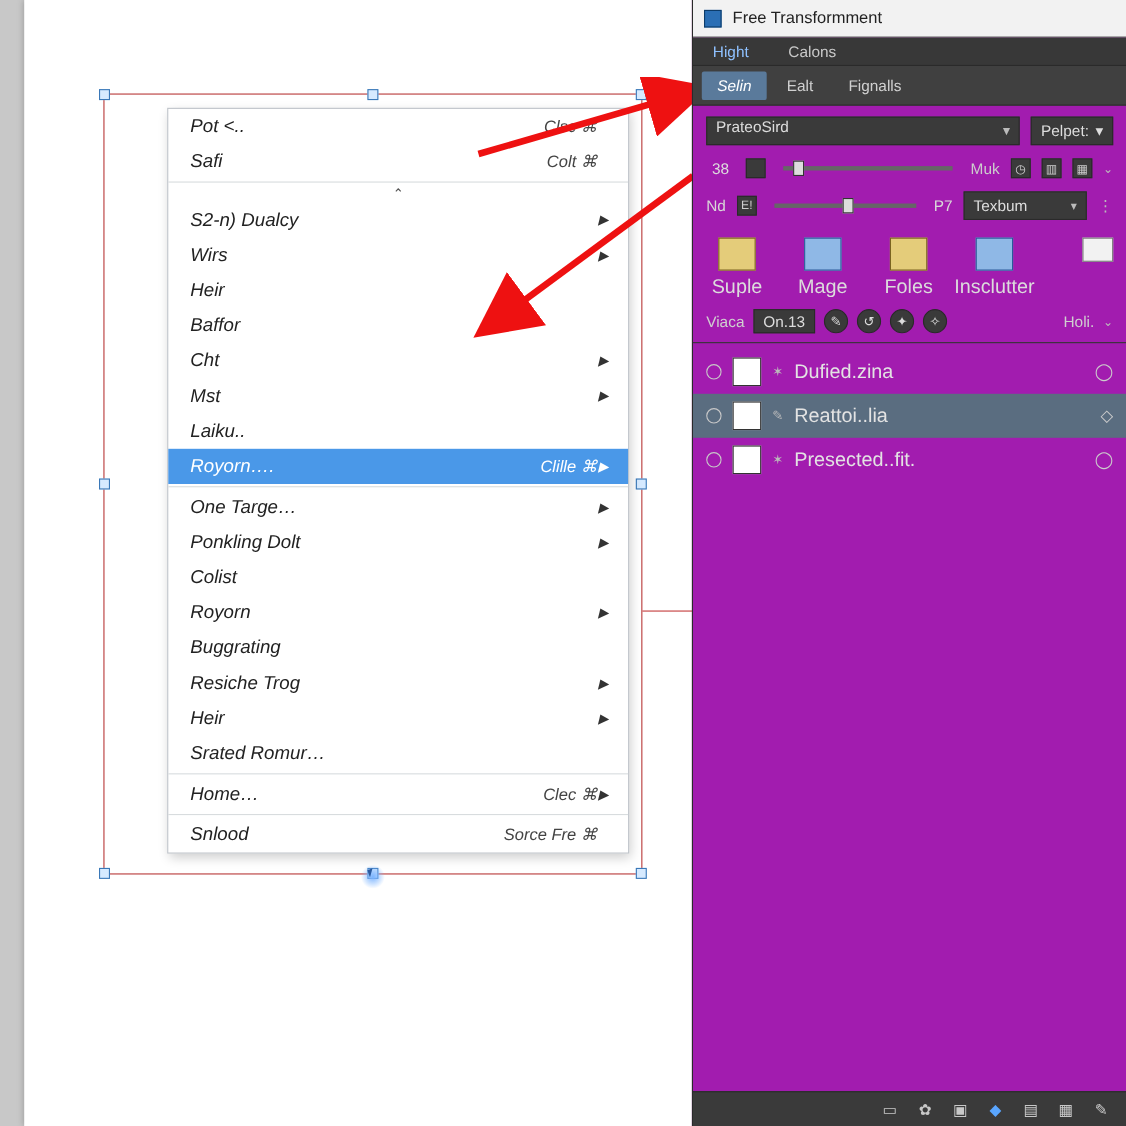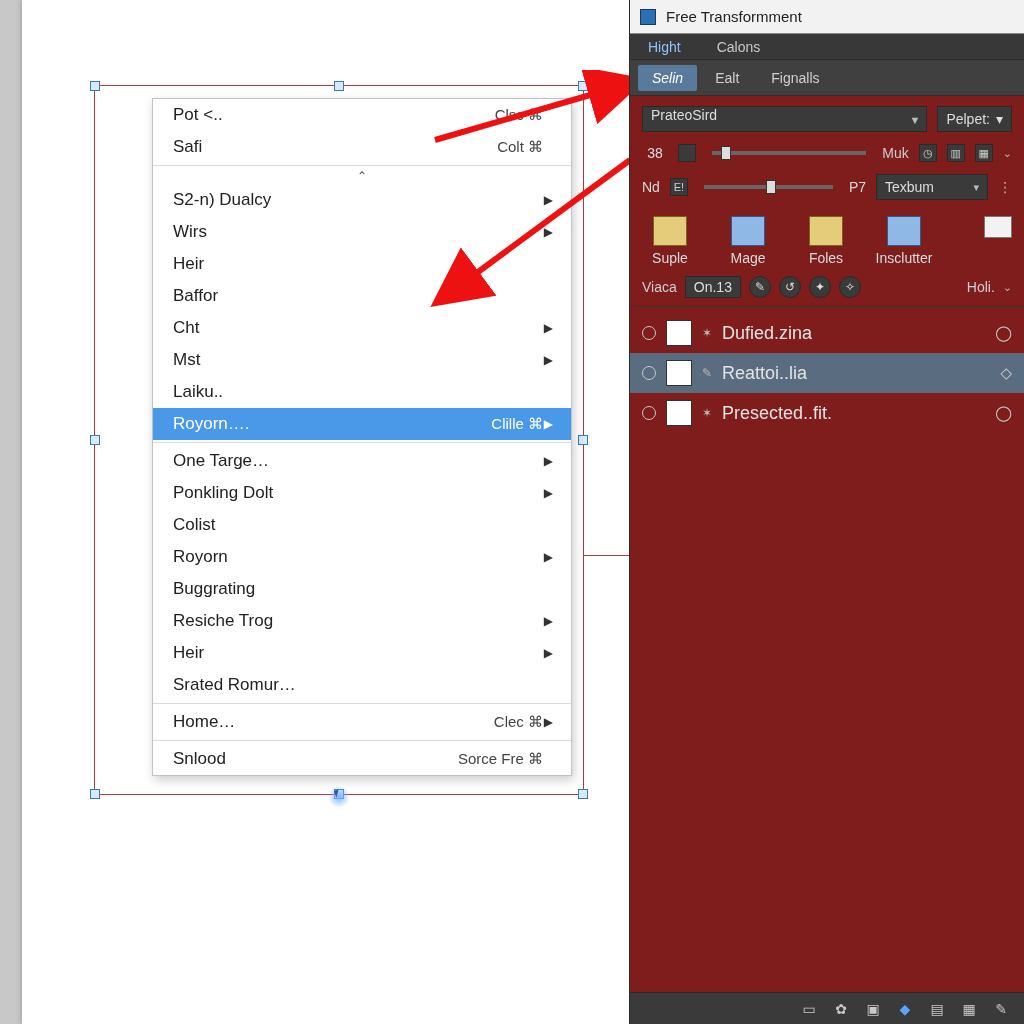--- a/index.html
+++ b/index.html
@@ -41,36 +41,36 @@
     border-left:5px solid #2a5aa0; border-bottom:7px solid transparent; border-top:0;
     transform:rotate(-20deg);
   }
 
   
   .context-menu{
     position:absolute; left:152px; top:98px; width:420px;
     background:#fff; border:1px solid #bec3c9; box-shadow:2px 4px 10px rgba(0,0,0,.2);
     font-size:17px; color:#222;
   }
-  .cm-row{display:flex;align-items:center;height:32px;padding:0 18px 0 20px;position:relative;cursor:default;}
+  .cm-row{display:flex;align-items:center;height:32px;padding:0 18px 0 20px;position:relative;cursor:default;font-style:italic;}
   .cm-row .lbl{flex:1;}
   .cm-row .kb{color:#444;font-size:15px;}
   .cm-row .sub{width:10px;text-align:right;color:#333;font-size:12px;}
   .cm-row.sel{background:#4a98e8;color:#fff;}
   .cm-row.sel .kb,.cm-row.sel .sub{color:#fff;}
   .cm-sep{height:1px;background:#d8dcde;margin:2px 0;}
   .cm-caret{display:flex;justify-content:center;align-items:center;height:16px;color:#555;font-size:12px;}
 
   
   .arrow{position:absolute;pointer-events:none;}
 
   
   .panel{
     position:absolute; right:0; top:0; width:395px; height:1024px;
-    background:#7f1d1d; color:#d8d8d8; font-size:14px;
+    background:#a21caf; color:#d8d8d8; font-size:14px;
     border-left:1px solid #2a2a2a;
   }
   .titlebar{
     height:34px; background:#f2f2f2; color:#222;
     display:flex; align-items:center; padding:0 10px; gap:10px;
     border-bottom:1px solid #8a8a8a;
   }
   .titlebar .app-icon{width:16px;height:16px;background:#2b6fb5;border:1px solid #0d3c6a;}
   .titlebar .ttl{font-size:15px;}
 
@@ -90,21 +90,21 @@
   .slider{flex:1;height:4px;background:#666;position:relative;margin:0 6px;}
   .slider .knob{position:absolute;top:-5px;width:10px;height:14px;background:#ddd;border:1px solid #333;}
 
   .iconlabel{display:flex;align-items:center;gap:4px;color:#ccc;}
   .sq-icon{width:18px;height:18px;background:#3a3a3a;border:1px solid #2a2a2a;display:inline-flex;align-items:center;justify-content:center;font-size:11px;color:#ccc;}
 
   .big-icons{display:flex;gap:22px;padding:6px 12px 2px;align-items:flex-start;}
   .big-ic{display:flex;flex-direction:column;align-items:center;gap:4px;width:56px;cursor:pointer;}
   .big-ic .gfx{width:34px;height:30px;background:#e4cc7a;border:1px solid #7a6320;position:relative;}
   .big-ic.blue .gfx{background:#8fb8e6;border-color:#2a5a9a;}
-  .big-ic .cap{font-size:14px;color:#dcdcdc;text-align:right;}
+  .big-ic .cap{font-size:18px;color:#dcdcdc;text-align:right;}
   .folder-plain{width:28px;height:22px;background:#f2f2f2;border:1px solid #777;}
 
   .toolbar-row{display:flex;align-items:center;gap:8px;padding:8px 12px;border-bottom:1px solid #353535;}
   .toolbar-row .lab{color:#cfcfcf;}
   .circ-btn{width:22px;height:22px;border-radius:50%;background:#3a3a3a;border:1px solid #2a2a2a;display:flex;align-items:center;justify-content:center;color:#ddd;font-size:12px;cursor:pointer;}
 
   .layers{padding:6px 0;}
   .layer{display:flex;align-items:center;height:40px;padding:0 12px;gap:10px;}
   .layer.sel{background:#5a6d80;}
   .vis{width:14px;height:14px;border:1.5px solid #c8c8c8;border-radius:50%;cursor:pointer;}

